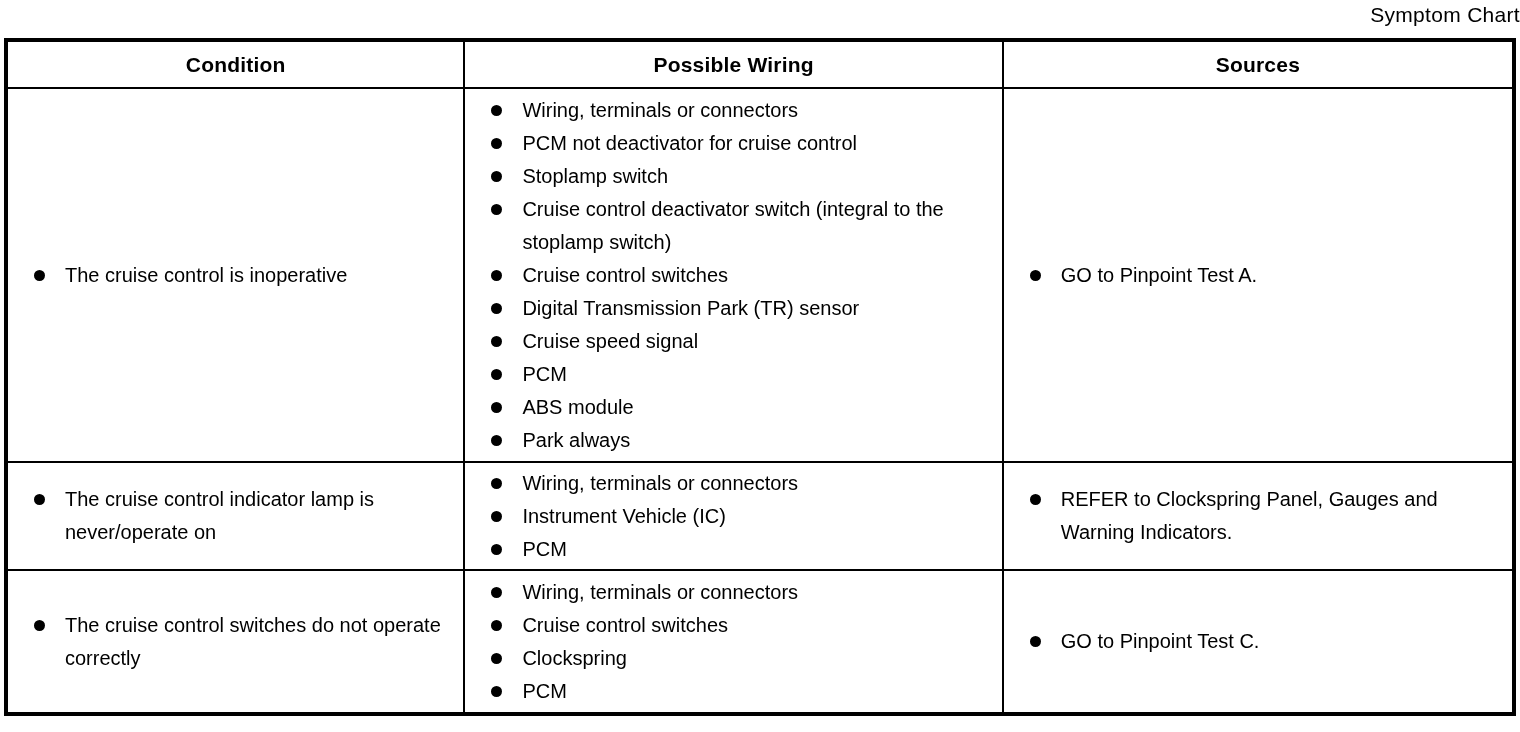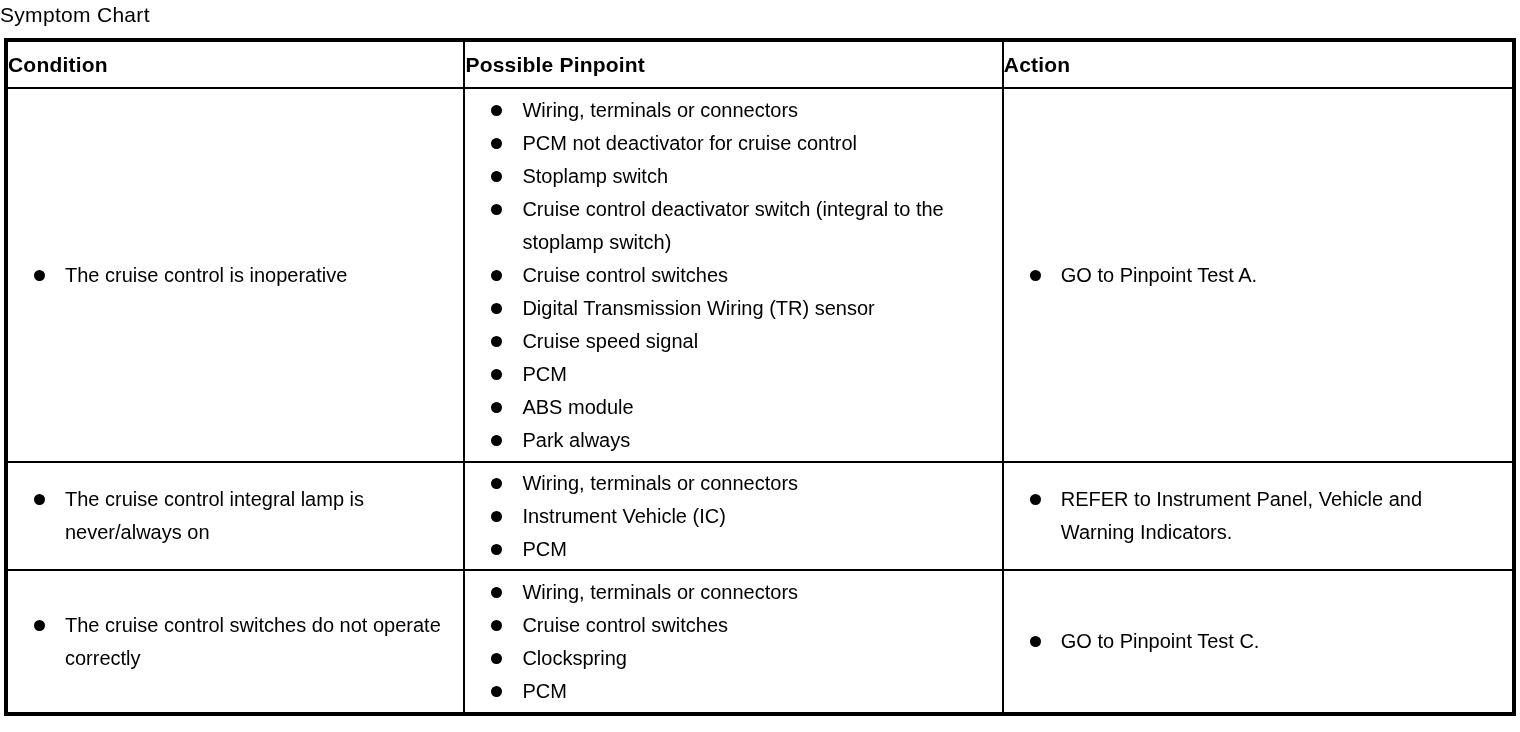--- a/index.html
+++ b/index.html
@@ -11,21 +11,21 @@
     height: 732px;
     font-family: "Liberation Sans", "DejaVu Sans", sans-serif;
     color: #000000;
   }
   .page {
     width: 1520px;
     height: 732px;
     overflow: hidden;
   }
   .chart-title {
-    text-align: left;
+    text-align: right;
     font-size: 21px;
     font-weight: 400;
     height: 38px;
     line-height: 30px;
     letter-spacing: 0.3px;
   }
   table.symptom-table {
     border-collapse: collapse;
     table-layout: fixed;
     width: 1512px;
@@ -36,21 +36,21 @@
   col.c-sources   { width: 35.7%; }
   col.c-action    { width: 33.9%; }
   th, td {
     border: 2px solid #000000;
     vertical-align: middle;
     padding: 0;
   }
   th {
     font-size: 21px;
     font-weight: 700;
-    text-align: left;
+    text-align: center;
     height: 48px;
     letter-spacing: 0.2px;
   }
   td { font-size: 20px; }
   .row-1 td { height: 374px; }
   .row-2 td { height: 108px; }
   .row-3 td { height: 144px; }
   ul.bullet-list {
     list-style: none;
     margin: 0;
@@ -80,22 +80,22 @@
 
   <table class="symptom-table">
     <colgroup>
       <col class="c-condition">
       <col class="c-sources">
       <col class="c-action">
     </colgroup>
     <thead>
       <tr>
         <th>Condition</th>
-        <th>Possible Pinpoint</th>
-        <th>Action</th>
+        <th>Possible Wiring</th>
+        <th>Sources</th>
       </tr>
     </thead>
     <tbody>
 
       <tr class="row-1">
         <td>
           <ul class="bullet-list">
             <li>
               <span class="bullet"></span>
               <span class="item-text">The cruise control is inoperative</span>
@@ -119,21 +119,21 @@
             <li>
               <span class="bullet"></span>
               <span class="item-text">Cruise control deactivator switch (integral to the stoplamp switch)</span>
             </li>
             <li>
               <span class="bullet"></span>
               <span class="item-text">Cruise control switches</span>
             </li>
             <li>
               <span class="bullet"></span>
-              <span class="item-text">Digital Transmission Wiring (TR) sensor</span>
+              <span class="item-text">Digital Transmission Park (TR) sensor</span>
             </li>
             <li>
               <span class="bullet"></span>
               <span class="item-text">Cruise speed signal</span>
             </li>
             <li>
               <span class="bullet"></span>
               <span class="item-text">PCM</span>
             </li>
             <li>
@@ -154,21 +154,21 @@
             </li>
           </ul>
         </td>
       </tr>
 
       <tr class="row-2">
         <td>
           <ul class="bullet-list">
             <li>
               <span class="bullet"></span>
-              <span class="item-text">The cruise control integral lamp is never/always on</span>
+              <span class="item-text">The cruise control indicator lamp is never/operate on</span>
             </li>
           </ul>
         </td>
         <td>
           <ul class="bullet-list">
             <li>
               <span class="bullet"></span>
               <span class="item-text">Wiring, terminals or connectors</span>
             </li>
             <li>
@@ -178,21 +178,21 @@
             <li>
               <span class="bullet"></span>
               <span class="item-text">PCM</span>
             </li>
           </ul>
         </td>
         <td>
           <ul class="bullet-list">
             <li>
               <span class="bullet"></span>
-              <span class="item-text">REFER to Instrument Panel, Vehicle and Warning Indicators.</span>
+              <span class="item-text">REFER to Clockspring Panel, Gauges and Warning Indicators.</span>
             </li>
           </ul>
         </td>
       </tr>
 
       <tr class="row-3">
         <td>
           <ul class="bullet-list">
             <li>
               <span class="bullet"></span>

